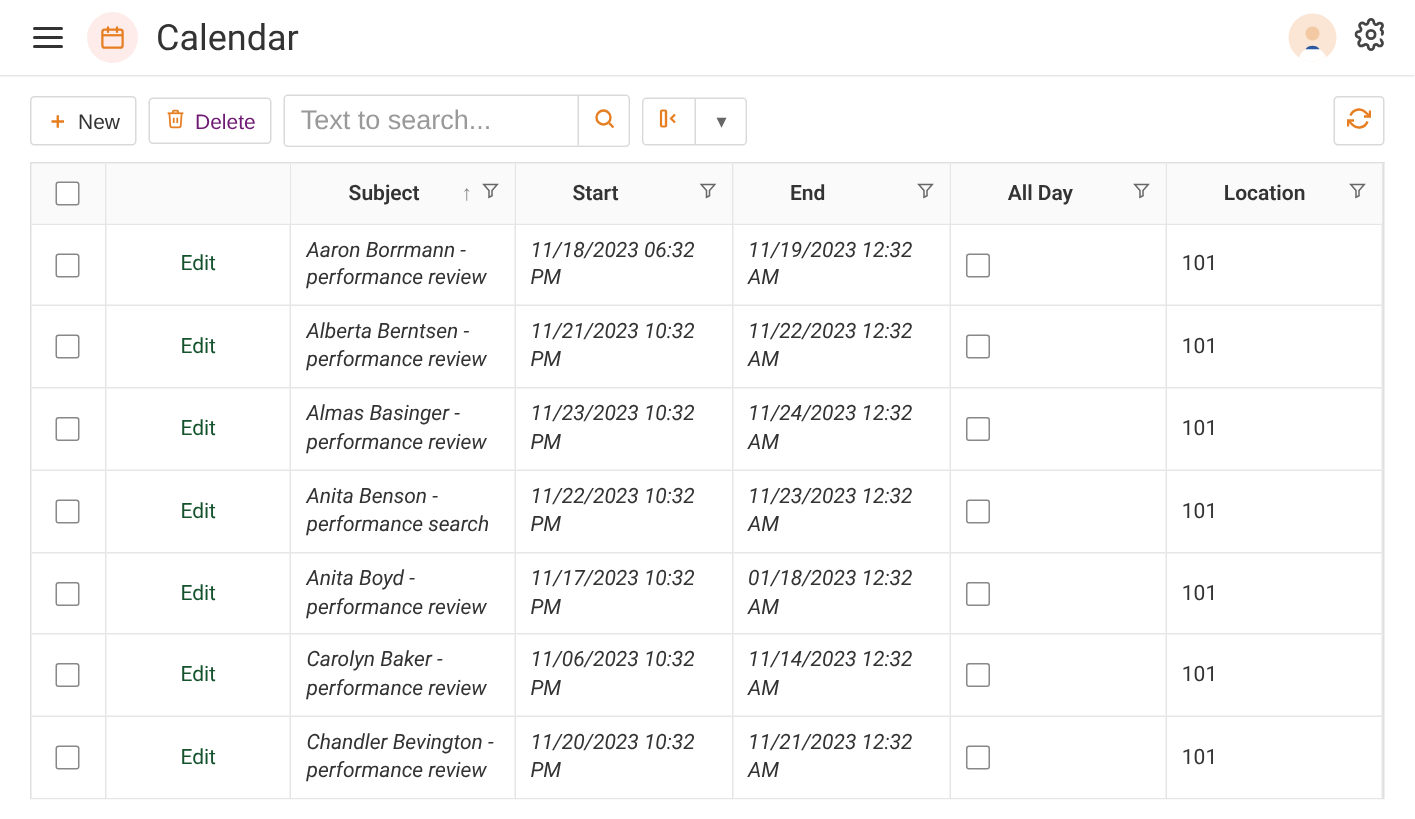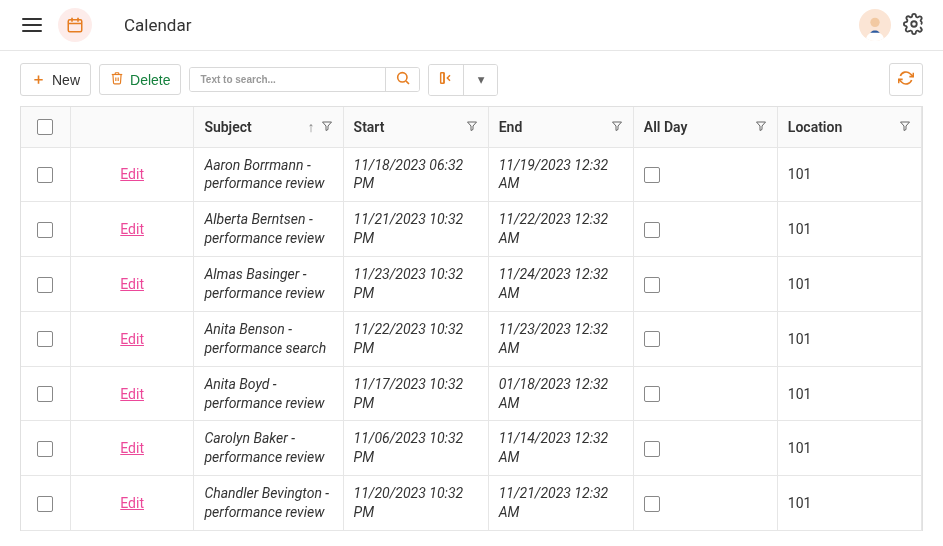--- a/index.html
+++ b/index.html
@@ -1,53 +1,53 @@
 <!DOCTYPE html>
 <html><head>
 <meta charset="utf-8">
 <style>
   * { box-sizing: border-box; }
   html, body { margin: 0; padding: 0; font-family: -apple-system, BlinkMacSystemFont, "Segoe UI", Roboto, Arial, sans-serif; font-size: 14px; color: #333; background: #fff; }
   .topbar { display: flex; align-items: center; padding: 8px 18px; border-bottom: 1px solid #e6e6e6; gap: 12px; }
   .hamburger { cursor: pointer; display: flex; flex-direction: column; gap: 4px; padding: 4px; }
   .hamburger span { display: block; width: 20px; height: 2px; background: #333; border-radius: 1px; }
   .cal-badge { width: 34px; height: 34px; border-radius: 50%; background: #fdecea; display: flex; align-items: center; justify-content: center; }
-  .page-title { font-size: 17px; font-weight: 400; color: #333; margin-left: 20px; }
+  .page-title { font-size: 24px; font-weight: 400; color: #333; }
   .topbar-spacer { flex: 1; }
   .avatar { width: 32px; height: 32px; border-radius: 50%; background: #fbe5d5; display: flex; align-items: flex-end; justify-content: center; overflow: hidden; }
   .gear { cursor: pointer; color: #555; }
   .toolbar { display: flex; align-items: center; padding: 12px 20px 10px; gap: 8px; }
   .btn { display: inline-flex; align-items: center; gap: 6px; border: 1px solid #d9d9d9; background: #fff; border-radius: 3px; padding: 6px 10px; cursor: pointer; color: #333; font-size: 14px; }
   .btn.icon-only { padding: 6px 8px; }
   .orange { color: #e67e22; }
-  .muted { color: #15803d; }
+  .muted { color: #701a75; }
   .search-wrap { display: flex; border: 1px solid #d9d9d9; border-radius: 3px; overflow: hidden; }
-  .search-input { border: none; outline: none; padding: 6px 10px; width: 195px; font-size: 10px; color: #333; font-weight: bold; }
+  .search-input { border: none; outline: none; padding: 6px 10px; width: 195px; font-size: 18px; color: #333; }
   .search-input::placeholder { color: #999; }
   .search-btn { border: none; border-left: 1px solid #d9d9d9; background: #fff; width: 34px; display: flex; align-items: center; justify-content: center; cursor: pointer; }
   .exp-group { display: flex; border: 1px solid #d9d9d9; border-radius: 3px; overflow: hidden; }
   .exp-btn { border: none; background: #fff; width: 34px; height: 30px; display: flex; align-items: center; justify-content: center; cursor: pointer; }
   .exp-btn + .exp-btn { border-left: 1px solid #d9d9d9; }
   .toolbar-spacer { flex: 1; }
   .grid-wrap { margin: 0 20px 0; border: 1px solid #e0e0e0; border-bottom: none; }
   .grid { width: 100%; border-collapse: collapse; table-layout: fixed; }
   .grid th, .grid td { border-bottom: 1px solid #e6e6e6; border-right: 1px solid #e6e6e6; padding: 8px 10px; text-align: left; vertical-align: middle; font-size: 14px; }
   .grid th { background: #fafafa; font-weight: 600; position: relative; height: 40px; }
   .grid th .th-inner { display: flex; align-items: center; gap: 6px; }
-  .th-label { flex: 1; }
+  .th-label { flex: 1; margin-left: 28px; }
   .sort-icon, .filter-icon { color: #888; cursor: pointer; }
   .col-cb { width: 48px; text-align: center; }
   .col-edit { width: 120px; text-align: center; }
   .col-sub { width: 145px; }
   .col-start { width: 141px; }
   .col-end { width: 141px; }
   .col-allday { width: 140px; text-align: center; }
   .col-loc { width: 140px; }
   .cb { width: 16px; height: 16px; border: 1.5px solid #888; border-radius: 2px; display: inline-block; vertical-align: middle; cursor: pointer; background: #fff; }
-  .edit-link { color: #ec4899; text-decoration: underline; cursor: pointer; text-align: center; }
+  .edit-link { color: #14532d; cursor: pointer; text-align: center; }
   .cell-text { line-height: 1.35; font-style: italic; }
   .grid-outer { position: relative; }
   td.centered, th.centered { text-align: center; }
   .allday-cell { text-align: center; }
 </style>
 </head>
 <body>
 
 <div class="topbar">
   <div class="hamburger">

